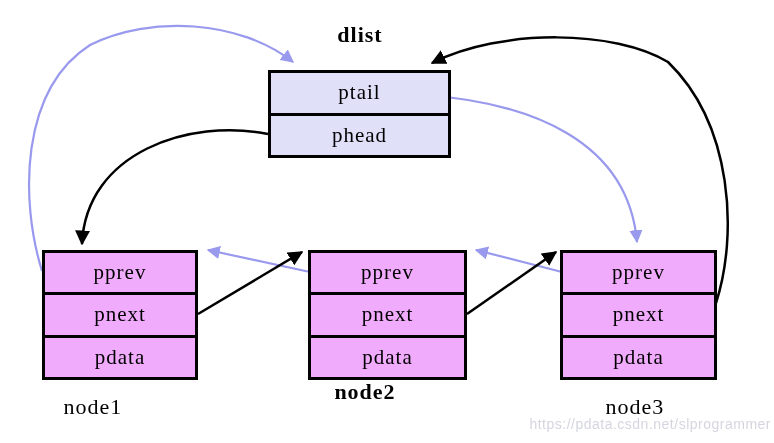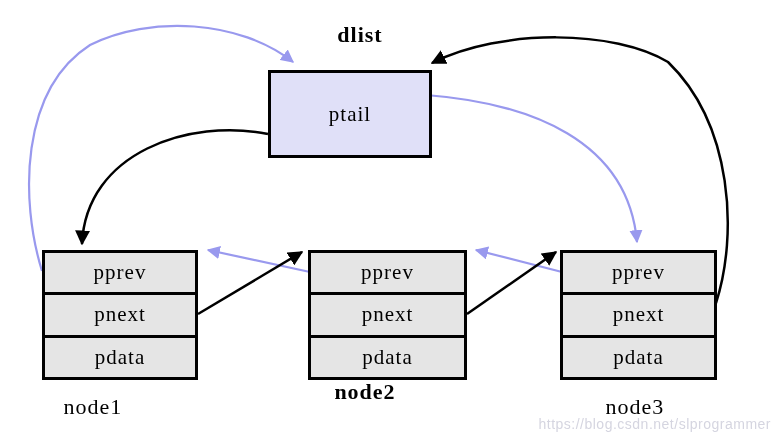--- a/index.html
+++ b/index.html
@@ -11,21 +11,21 @@
     font-family:"Liberation Serif", serif;
   }
   #edges{position:absolute;left:0;top:0;width:774px;height:443px;pointer-events:none;}
   .box{
     position:absolute;
     border:3px solid #000000;
     display:flex;flex-direction:column;
     box-sizing:border-box;
   }
   .box.dlist{background:#e0e0f8;}
-  .box.node{background:#e5e5e5;}
+  .box.node{background:#f0abfc;}
   .cell{
     flex:1;
     display:flex;align-items:center;justify-content:center;
     font-size:21px;color:#000000;
     border-top:3px solid #000000;
     letter-spacing:1px;
   }
   .cell:first-child{border-top:none;}
   .lbl{
     position:absolute;
@@ -62,22 +62,23 @@
     <path d="M 310 272 L 208 250" fill="none" stroke="#9999ee" stroke-width="2.2" marker-end="url(#ah-purple)"></path>
     <path d="M 562 272 L 476 250" fill="none" stroke="#9999ee" stroke-width="2.2" marker-end="url(#ah-purple)"></path>
 
     <path d="M 268 134 C 190 118, 86 152, 82 244" fill="none" stroke="#000000" stroke-width="2.5" marker-end="url(#ah-black)"></path>
     <path d="M 716 303 C 738 235, 733 125, 668 62 C 615 30, 502 28, 432 63" fill="none" stroke="#000000" stroke-width="2.5" marker-end="url(#ah-black)"></path>
     <path d="M 198 314 L 302 252" fill="none" stroke="#000000" stroke-width="2.5" marker-end="url(#ah-black)"></path>
     <path d="M 467 314 L 556 252" fill="none" stroke="#000000" stroke-width="2.5" marker-end="url(#ah-black)"></path>
   </svg>
 
   <div class="lbl" style="left:280px;top:22px;width:160px;font-weight:bold;">dlist</div>
-  <div class="box dlist" style="left:268px;top:70px;width:164px;height:88px;">
+  <div class="box dlist" style="left:268px;top:70px;width:183px;height:88px;">
     <div class="cell">ptail</div>
+    <div class="cell">phead</div>
   </div>
 
   <div class="box node" style="left:42px;top:250px;width:156px;height:130px;">
     <div class="cell">pprev</div>
     <div class="cell">pnext</div>
     <div class="cell">pdata</div>
   </div>
   <div class="lbl" style="left:32px;top:394px;width:122px;">node1</div>
 
   <div class="box node" style="left:308px;top:250px;width:159px;height:130px;">
@@ -87,15 +88,15 @@
   </div>
   <div class="lbl" style="left:305px;top:379px;width:120px;font-weight:bold;">node2</div>
 
   <div class="box node" style="left:560px;top:250px;width:157px;height:130px;">
     <div class="cell">pprev</div>
     <div class="cell">pnext</div>
     <div class="cell">pdata</div>
   </div>
   <div class="lbl" style="left:575px;top:394px;width:120px;">node3</div>
 
-  <div class="watermark">https://blog.csdn.net/slprogrammer</div>
+  <div class="watermark">https://pdata.csdn.net/slprogrammer</div>
 
 </div>
 
 </body></html>

